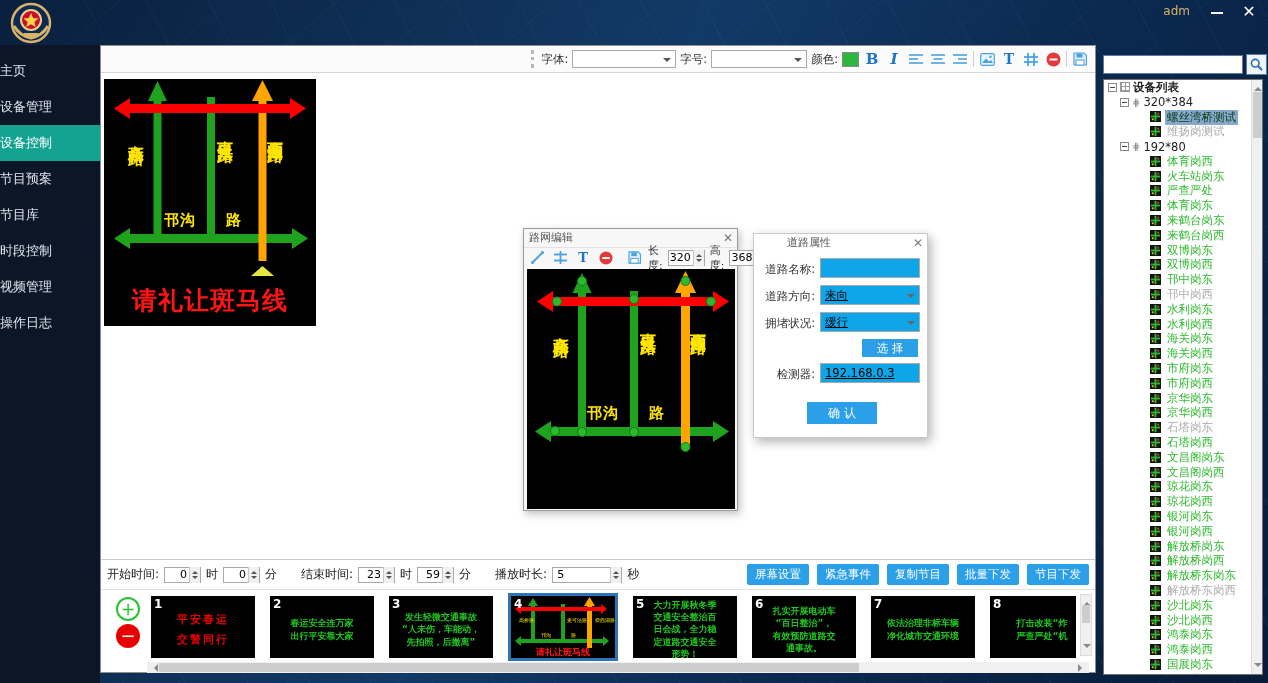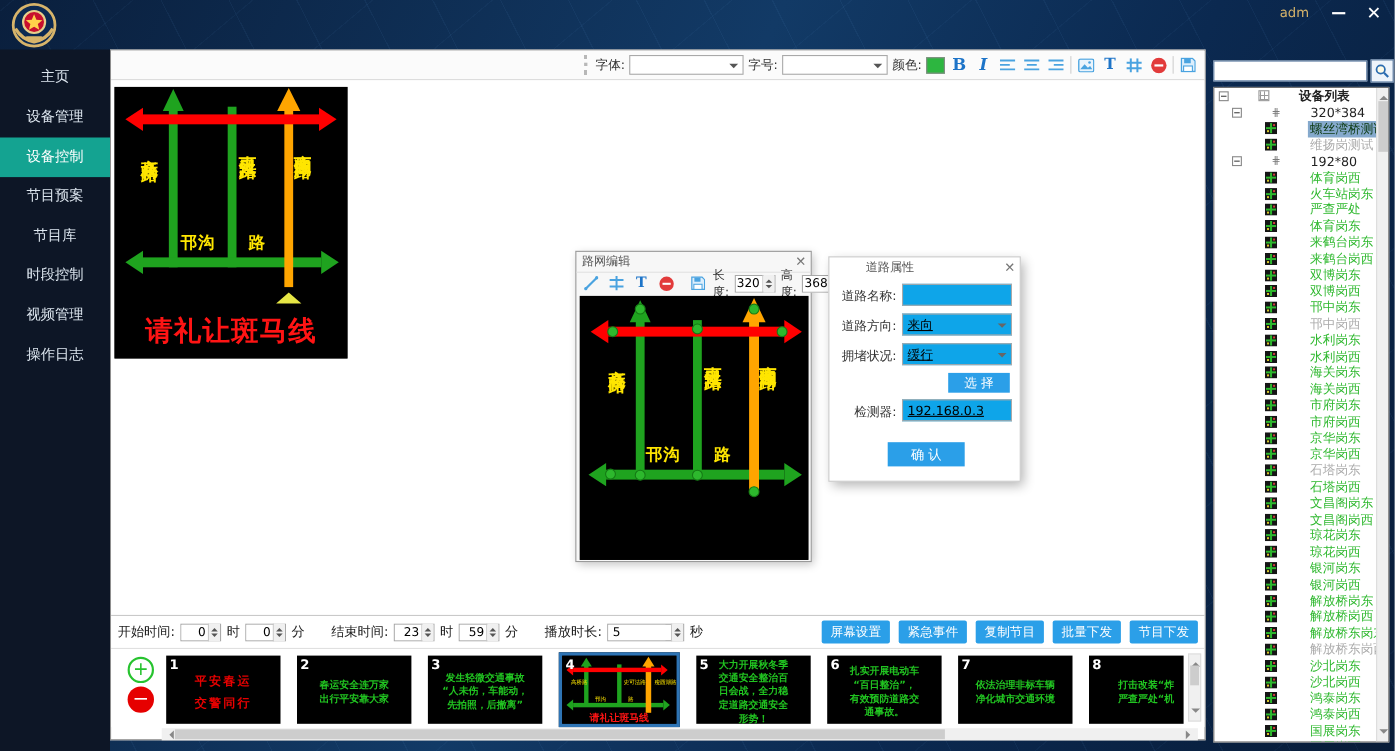--- a/index.html
+++ b/index.html
@@ -14,21 +14,21 @@
   .header{position:absolute;left:0;top:0;width:1268px;height:45px;z-index:5;}
   .logo{position:absolute;left:10px;top:2px;width:42px;height:42px;}
   .app-title{position:absolute;left:64px;top:13px;color:#fff;font-size:17px;font-weight:bold;letter-spacing:1px;}
   .user{position:absolute;right:78px;top:4px;color:#d7b46a;font-size:12px;cursor:pointer;}
   .win-btn{position:absolute;top:2px;width:22px;height:20px;color:#fff;text-align:center;line-height:20px;font-size:14px;cursor:pointer;}
   .win-min{right:40px;}
   .win-min i{display:inline-block;width:12px;height:2px;background:#fff;vertical-align:middle;}
   .win-close{right:8px;font-size:16px;}
   
   .sidebar{position:absolute;left:0;top:45px;width:100px;height:638px;background:#0d1626;z-index:4;padding-top:8px;}
-  .side-item{height:36px;line-height:36px;text-align:center;color:#dde6ef;font-size:13px;cursor:pointer;}
+  .side-item{height:36px;line-height:36px;text-align:left;color:#dde6ef;font-size:13px;cursor:pointer;}
   .side-item.active{background:#14a391;color:#fff;}
   
   .main{position:absolute;left:100px;top:45px;width:996px;height:628px;background:#fff;border:1px solid #8e8e8e;z-index:3;}
   
   .toolbar{position:absolute;left:0;top:0;width:994px;height:27px;background:#fbfbfb;border-bottom:1px solid #d5d5d5;
     display:flex;align-items:center;gap:4px;padding:0 6px 0 10px;color:#333;justify-content:flex-end;}
   .tb-grip{width:4px;height:18px;border-left:3px dotted #b8b8b8;margin-right:2px;}
   .tb-label{font-size:11.5px;color:#333;}
   .combo{width:104px;height:18px;border:1px solid #a9a9a9;background:#fff;position:relative;cursor:pointer;}
   .combo.small{width:96px;}
@@ -100,21 +100,21 @@
   .hscroll .thumb-h{position:absolute;left:12px;top:1px;width:700px;height:9px;background:#cdcdcd;}
   .hscroll .la{left:3px;top:2px;border-right-color:#888;}
   .hscroll .ra{right:3px;top:2px;border-left-color:#888;}
   .vtrack .ua{left:2px;top:3px;border-bottom-color:#888;}
   .vtrack .da{left:2px;bottom:3px;border-top-color:#888;}
   
   .rpanel{position:absolute;left:1096px;top:45px;width:172px;height:638px;z-index:4;}
   .search-input{position:absolute;left:7px;top:10px;width:140px;height:19px;border:1px solid #5b7aa0;background:#fff;outline:none;padding:0 4px;font-family:inherit;}
   .search-btn{position:absolute;left:150px;top:9px;width:21px;height:21px;background:#eef4fb;border:1px solid #5b7aa0;display:flex;align-items:center;justify-content:center;cursor:pointer;}
   .tree{position:absolute;left:7px;top:34px;width:160px;height:596px;background:#fff;border:1px solid #707070;overflow:hidden;font-size:11.5px;color:#222;}
-  .trow{position:relative;height:14.8px;display:flex;align-items:center;white-space:nowrap;gap:24px;}
+  .trow{position:relative;height:14.8px;display:flex;align-items:center;white-space:nowrap;}
   .exp{display:inline-block;width:9px;height:9px;border:1px solid #888;background:#fff;position:relative;margin-right:3px;flex:none;}
   .exp::before{content:"";position:absolute;left:1px;top:3px;width:5px;height:1px;background:#444;}
   .grid-ico{display:inline-block;width:10px;height:10px;margin-right:3px;flex:none;
     background:conic-gradient(#999 0 0);background:repeating-linear-gradient(0deg,#999 0 1px,transparent 1px 4px),repeating-linear-gradient(90deg,#999 0 1px,transparent 1px 4px);border:1px solid #999;}
   .hash-ico{color:#7a7a7a;font-size:10px;margin-right:3px;flex:none;}
   .dev-ico{width:11px;height:11px;margin-right:4px;flex:none;}
   .trow.root{padding-left:4px;font-weight:bold;}
   .trow.group{padding-left:16px;}
   .trow.dev{padding-left:30px;margin-left:16px;}
   .dev .dname{padding:0 2px;}

